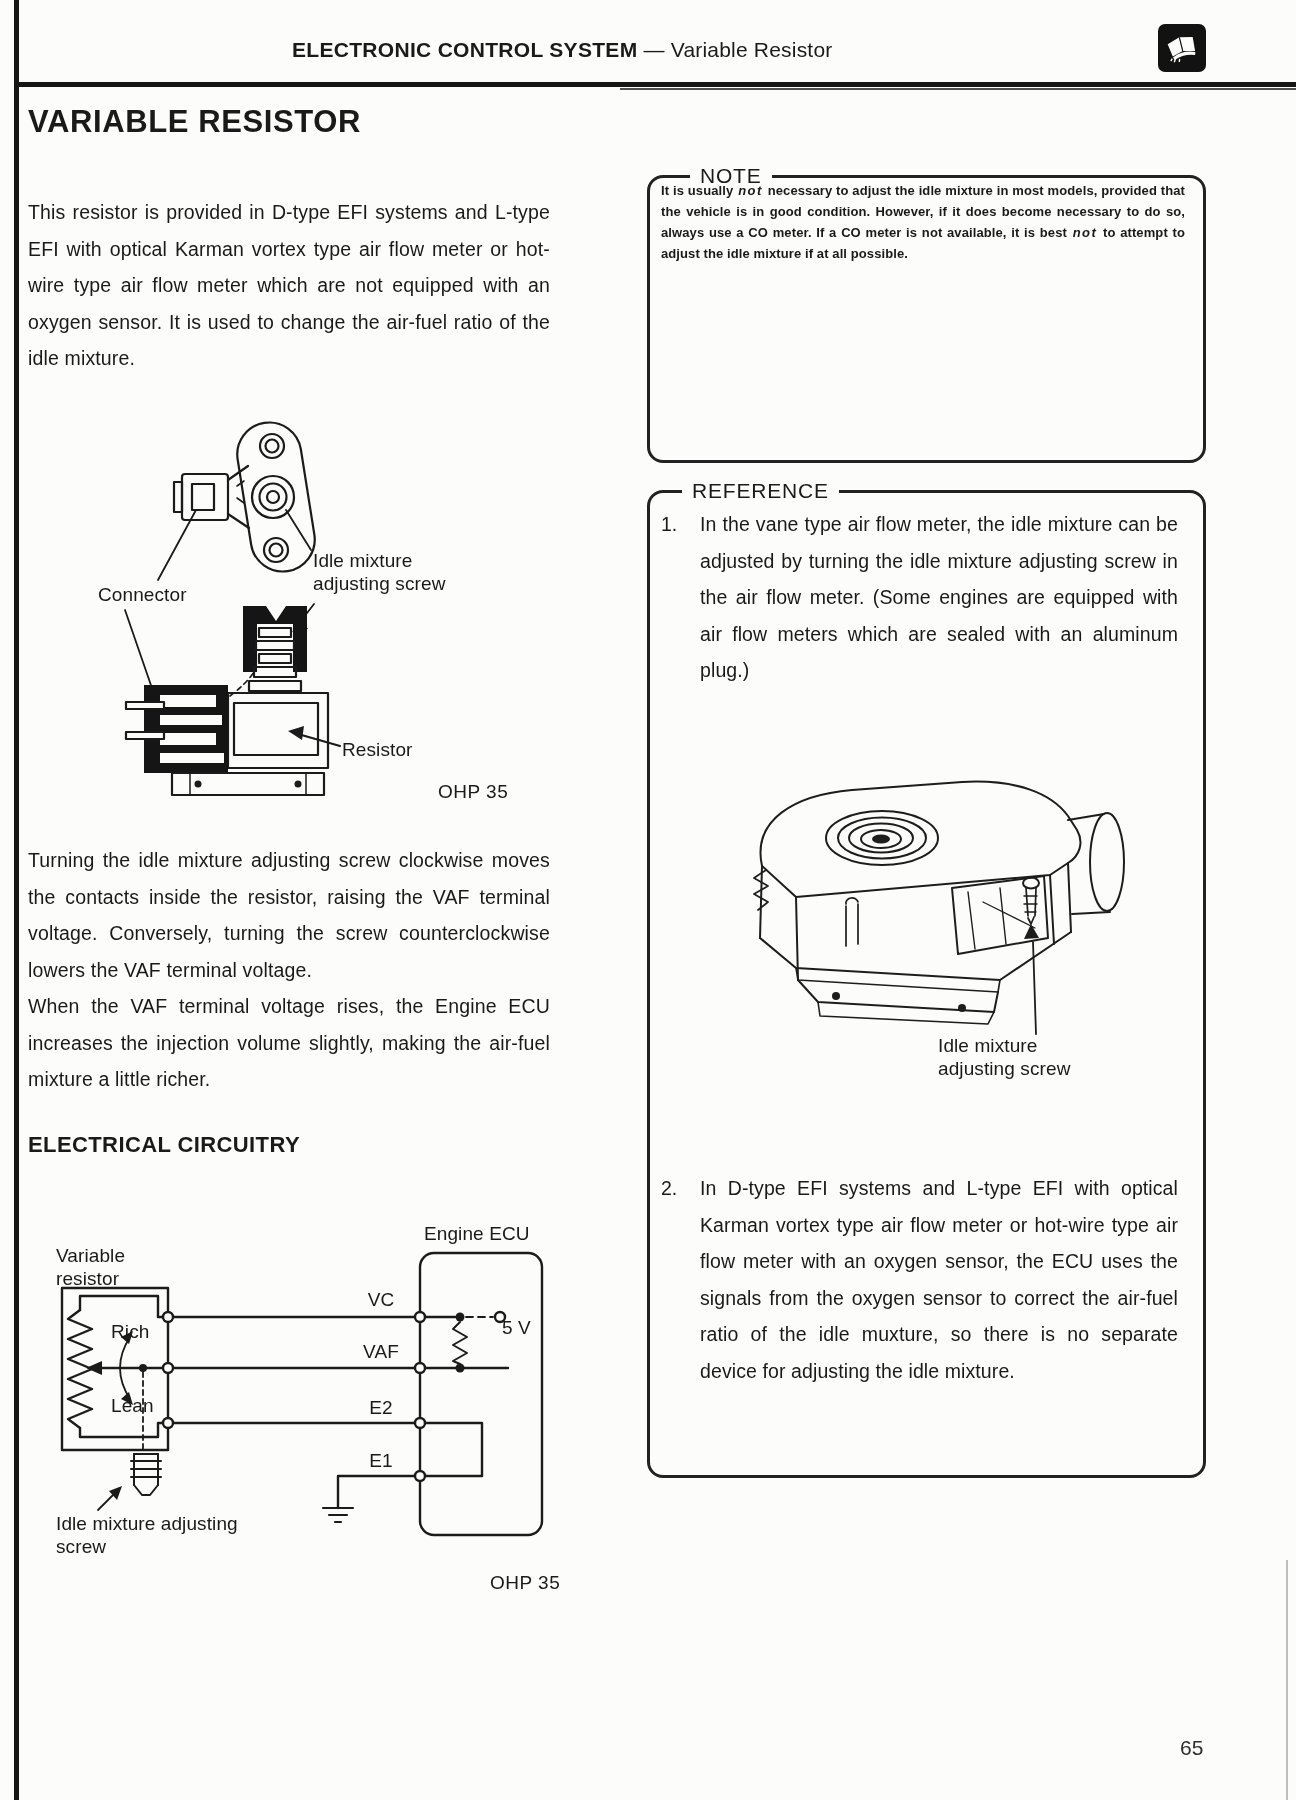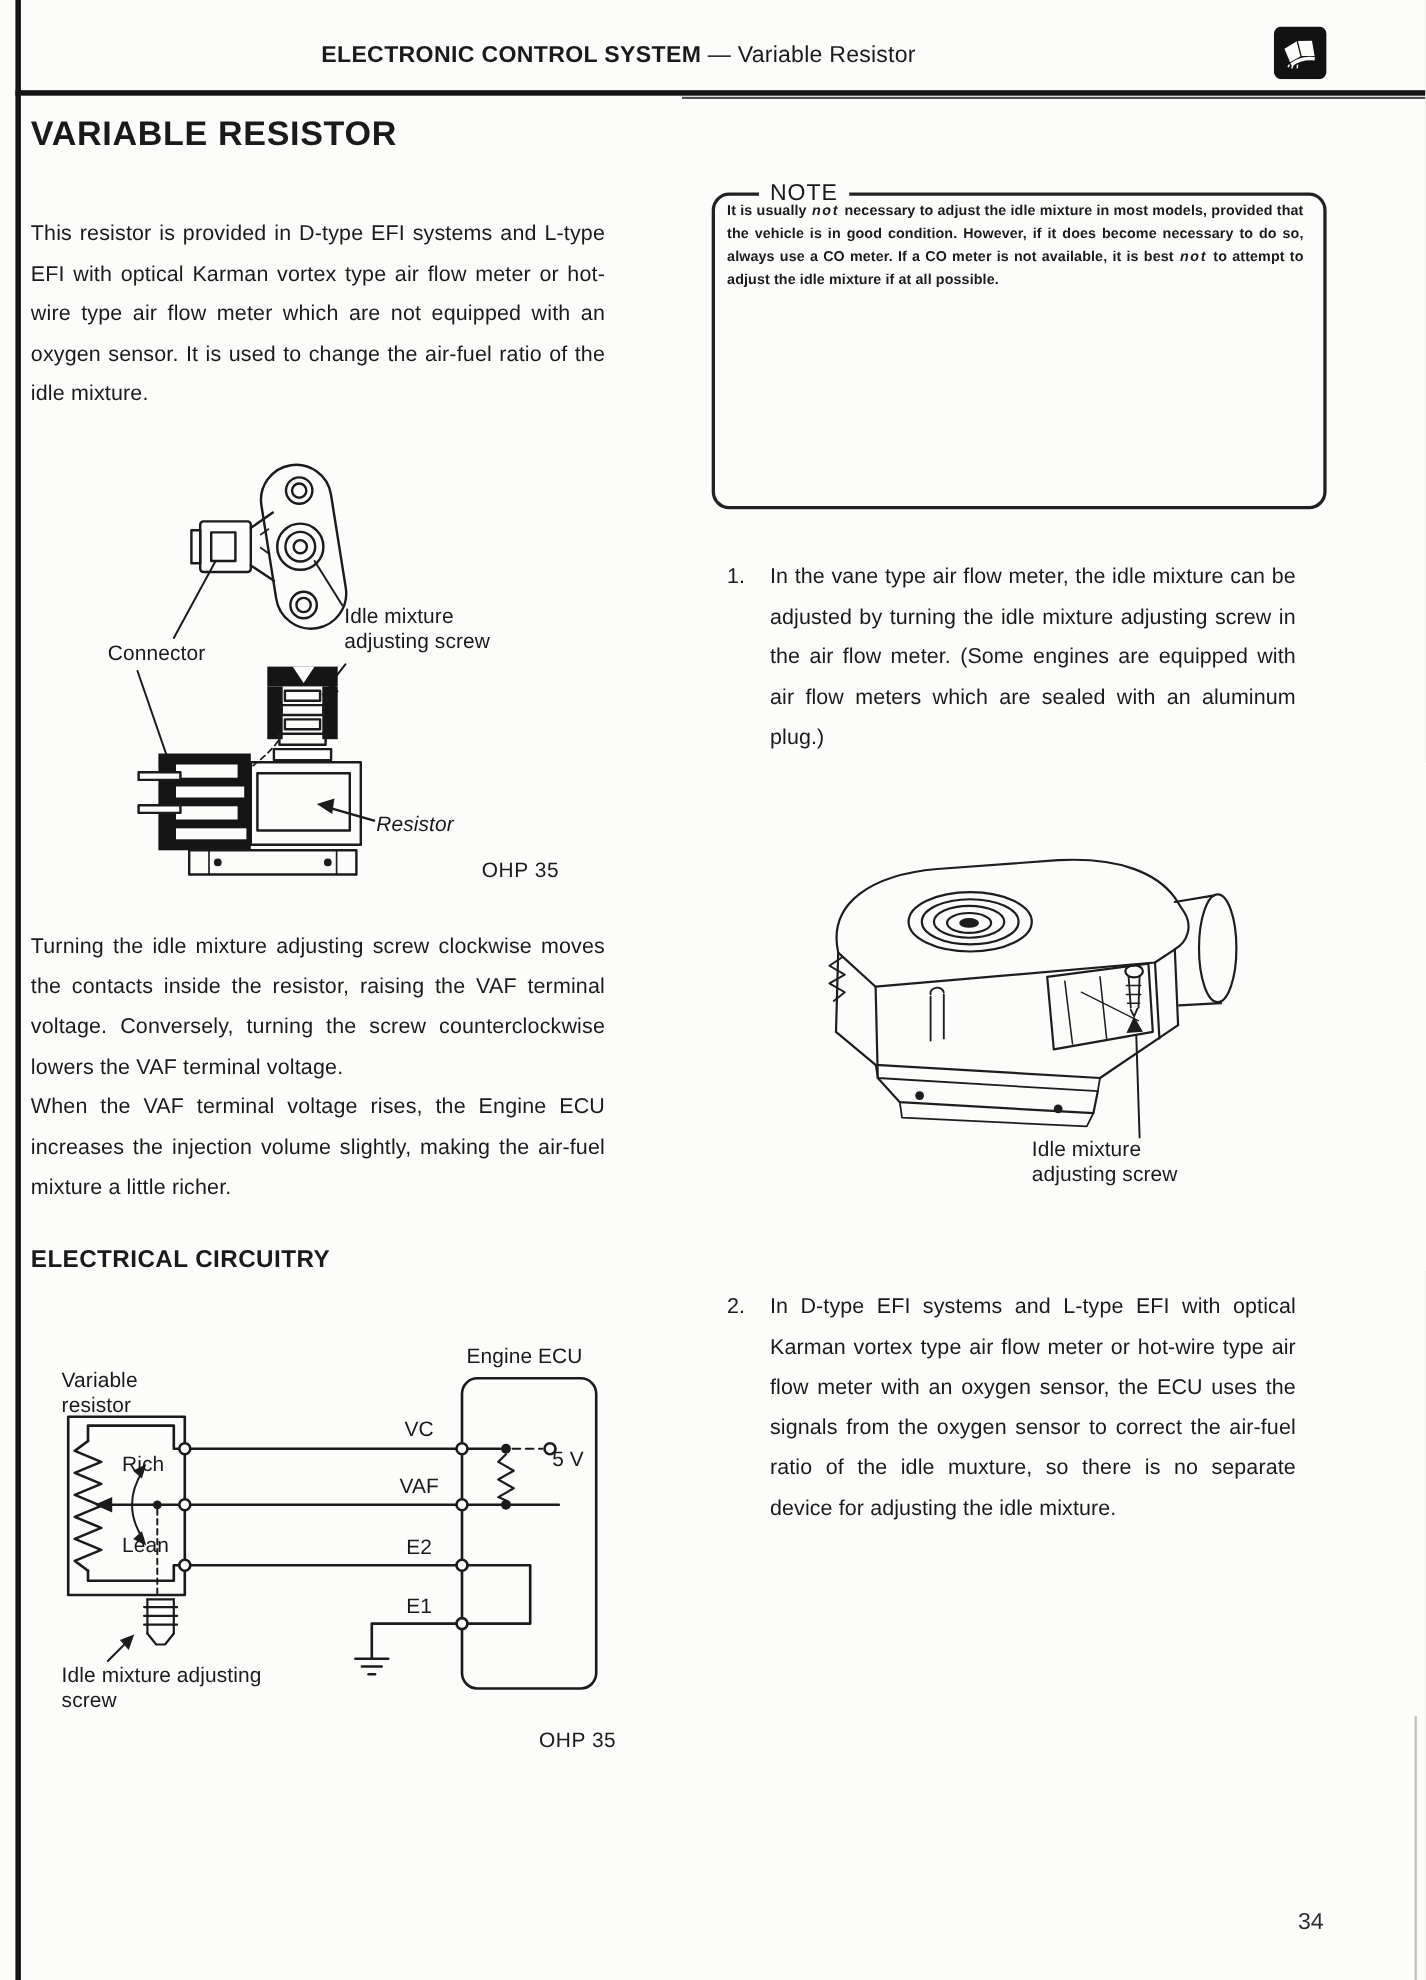--- a/index.html
+++ b/index.html
@@ -122,21 +122,21 @@
 
         <rect x="142" y="373" width="152" height="22"></rect>
         <path d="M160,373 v22 M276,373 v22" stroke-width="1.5"></path>
         <circle cx="168" cy="384" r="3.5" fill="#1b1b1b" stroke="none"></circle>
         <circle cx="268" cy="384" r="3.5" fill="#1b1b1b" stroke="none"></circle>
       </g>
     </svg>
   </div>
   <div class="abs label" style="left:98px;top:583px;">Connector</div>
   <div class="abs label" style="left:313px;top:549px;width:135px;">Idle mixture adjusting screw</div>
-  <div class="abs label" style="left:342px;top:738px;font-style:italic;">Resistor</div>
+  <div class="abs label" style="left:342px;top:738px;">Resistor</div>
   <div class="abs ohp" style="left:438px;top:781px;">OHP 35</div>
 
   <div class="abs body-text" style="left:28px;top:818px;width:522px;">
     <p>Turning the idle mixture adjusting screw clockwise moves the contacts inside the resistor, raising the VAF terminal voltage. Conversely, turning the screw counterclockwise lowers the VAF terminal voltage.</p>
     <p>When the VAF terminal voltage rises, the Engine ECU increases the injection volume slightly, making the air-fuel mixture a little richer.</p>
   </div>
 
   <div class="abs h2" style="left:28px;top:1132px;">ELECTRICAL CIRCUITRY</div>
 
   <div class="abs" style="left:30px;top:1240px;width:540px;height:370px;">
@@ -209,20 +209,23 @@
   <div class="abs label right-align" style="left:350px;top:1449px;width:62px;">E1</div>
   <div class="abs label" style="left:502px;top:1316px;">5 V</div>
   <div class="abs label" style="left:56px;top:1512px;width:190px;">Idle mixture adjusting screw</div>
   <div class="abs ohp" style="left:490px;top:1572px;">OHP 35</div>
 
   <div class="abs callout" style="left:647px;top:175px;width:553px;height:282px;">
     <span class="callout-title" style="left:40px;">NOTE</span>
   </div>
   <div class="abs note-text" style="left:661px;top:180px;width:524px;"><span>It is usually </span><i>not</i><span> necessary to adjust the idle mixture in most models, provided that the vehicle is in good condition. However, if it does become necessary to do so, always use a CO meter. If a CO meter is not available, it is best </span><i>not</i><span> to attempt to adjust the idle mixture if at all possible.</span></div>
 
+  <div class="abs callout" style="left:647px;top:490px;width:553px;height:982px;">
+    <span class="callout-title" style="left:32px;">REFERENCE</span>
+  </div>
 
   <div class="abs ref-item" style="left:661px;top:506px;">
     <div class="ref-num">1.</div>
     <div class="ref-body">In the vane type air flow meter, the idle mixture can be adjusted by turning the idle mixture adjusting screw in the air flow meter. (Some engines are equipped with air flow meters which are sealed with an aluminum plug.)</div>
   </div>
 
   <div class="abs" style="left:700px;top:762px;width:430px;height:285px;">
     <svg width="430" height="285" viewBox="0 0 430 285">
       <g stroke="#1d1d1d" fill="none" stroke-width="2" stroke-linejoin="round" stroke-linecap="round">
 
@@ -273,15 +276,15 @@
       </g>
     </svg>
   </div>
   <div class="abs label" style="left:938px;top:1034px;width:180px;">Idle mixture adjusting screw</div>
 
   <div class="abs ref-item" style="left:661px;top:1170px;">
     <div class="ref-num">2.</div>
     <div class="ref-body">In D-type EFI systems and L-type EFI with optical Karman vortex type air flow meter or hot-wire type air flow meter with an oxygen sensor, the ECU uses the signals from the oxygen sensor to correct the air-fuel ratio of the idle muxture, so there is no separate device for adjusting the idle mixture.</div>
   </div>
 
-  <div class="abs pagenum" style="left:1180px;top:1736px;">34</div>
+  <div class="abs pagenum" style="left:1180px;top:1736px;">65</div>
 
 </div>
 
 </body></html>

